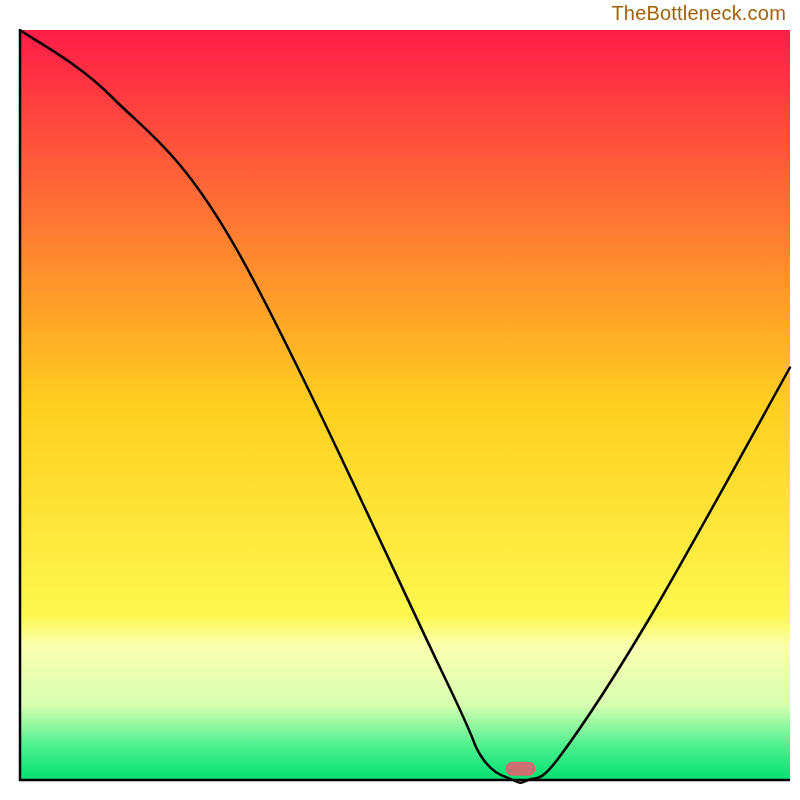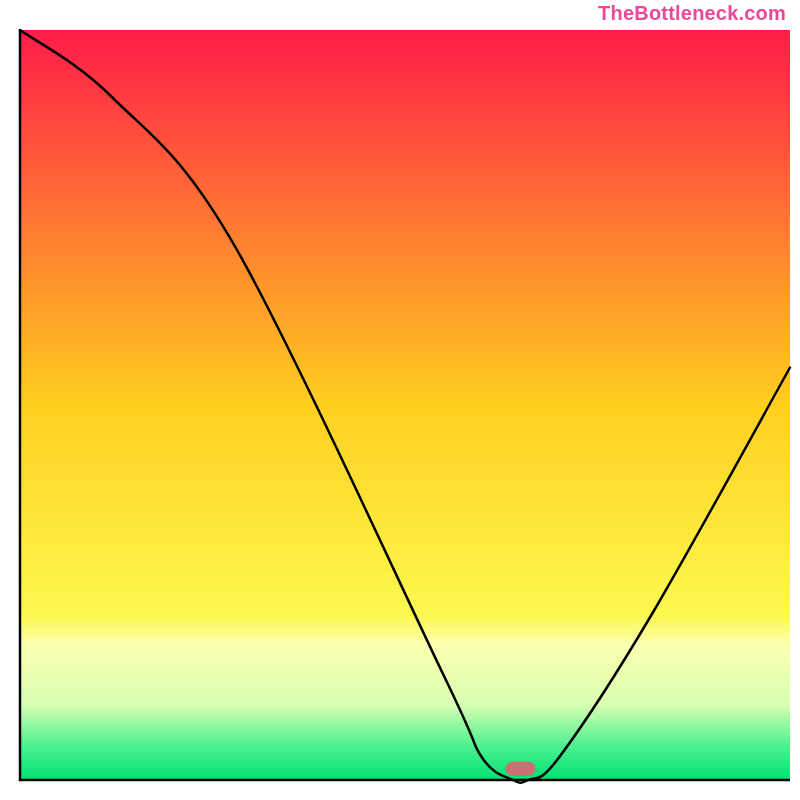--- a/index.html
+++ b/index.html
@@ -13,22 +13,22 @@
   .container {
     position: relative;
     width: 800px;
     height: 800px;
   }
   .watermark {
     position: absolute;
     top: 2px;
     right: 14px;
     font-size: 20px;
-    font-weight: bold;
-    color: #ec4899;
+    font-weight: normal;
+    color: #a16207;
     letter-spacing: 0.2px;
   }
   svg.chart {
     position: absolute;
     left: 0;
     top: 0;
   }
 </style>
 </head>
 <body>

